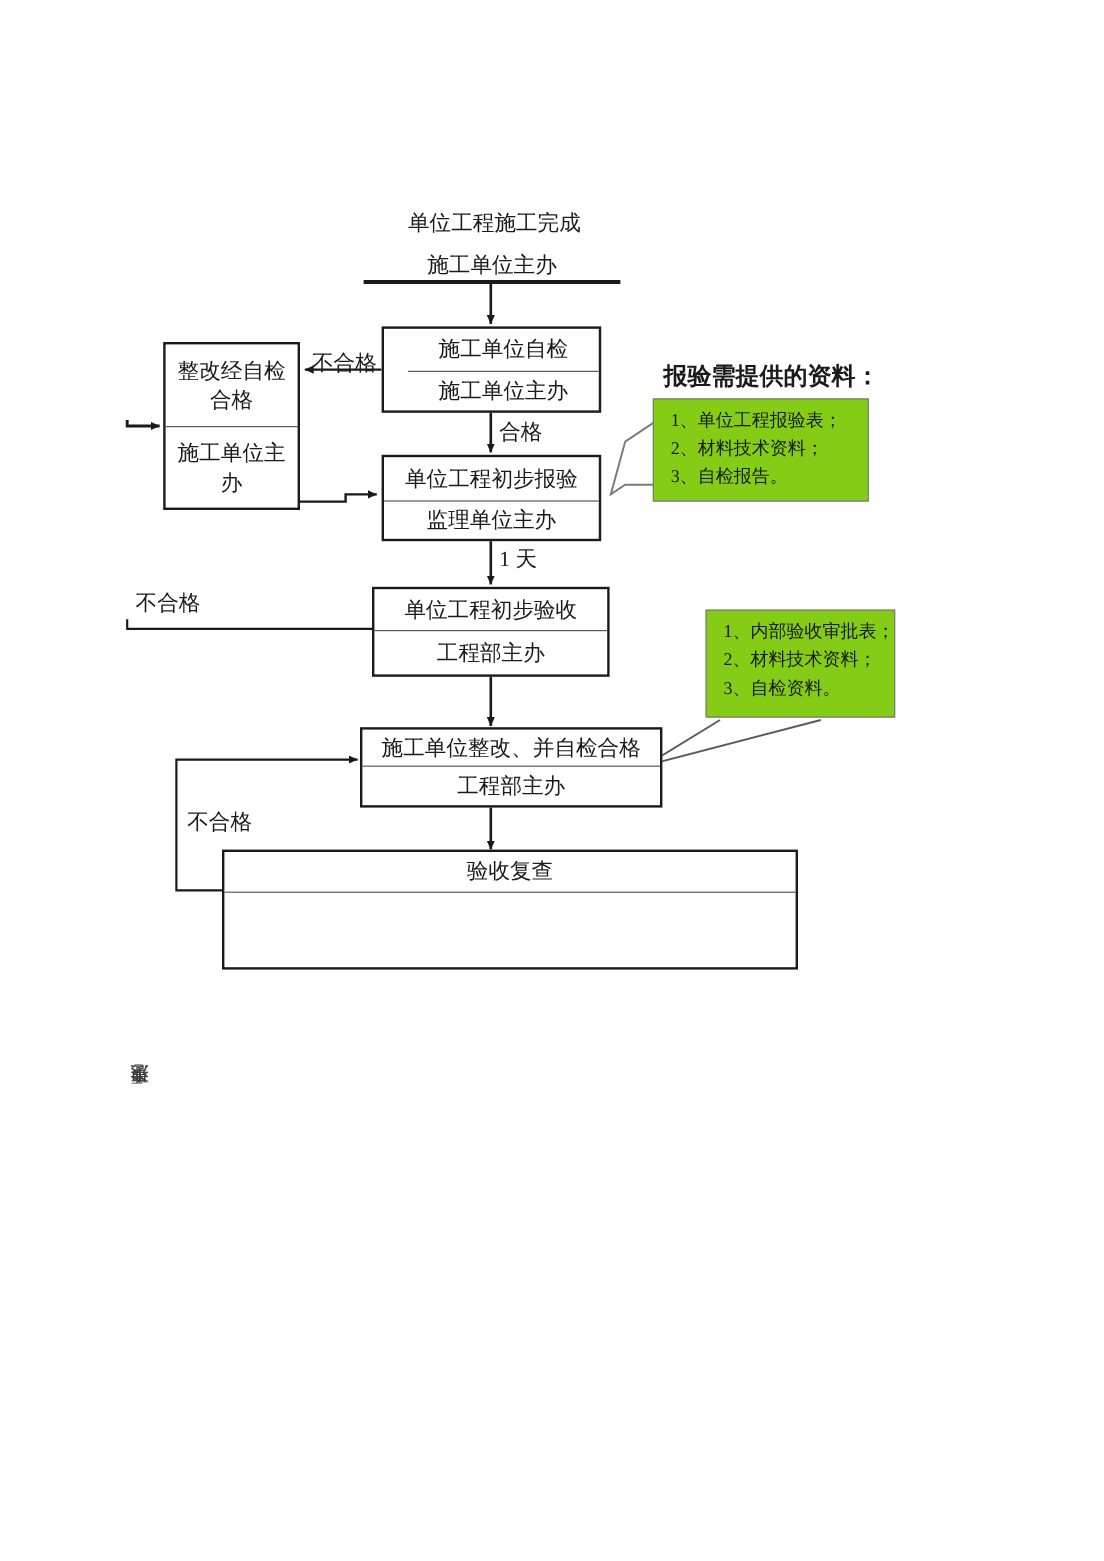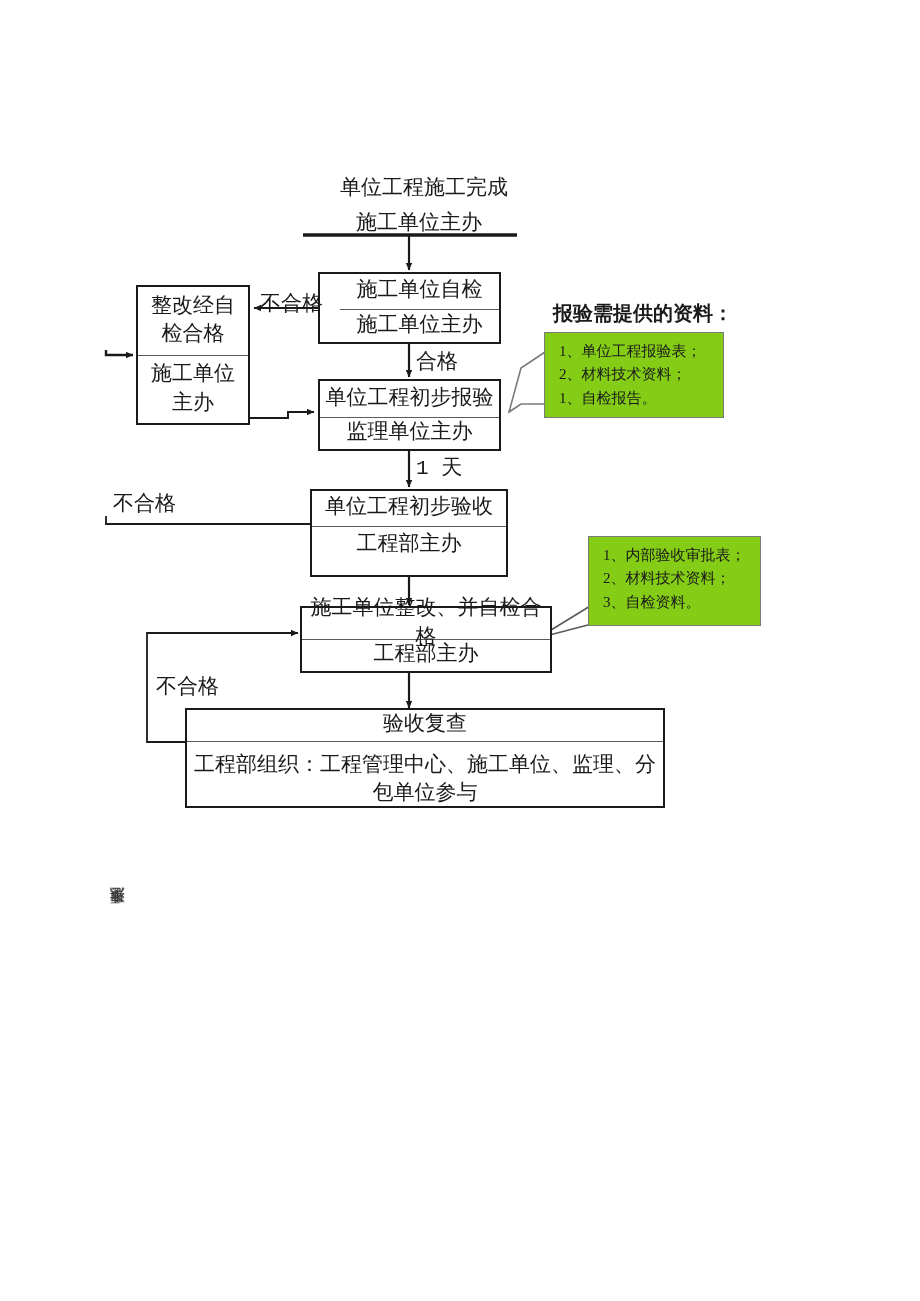--- a/index.html
+++ b/index.html
@@ -66,21 +66,21 @@
     font-weight: bold;
     white-space: nowrap;
   }
   .rot180 {
     position: absolute;
     transform: rotate(180deg);
     writing-mode: vertical-rl;
     white-space: nowrap;
     color: #3a3a3a;
   }
-  .f17 { font-size: 21px; font-family: Liberation Mono, monospace; }
+  .f17 { font-size: 18px; }
   .f16 { font-size: 20px; }
   .f15 { font-size: 15px; }
 </style>
 </head>
 <body>
 
 <div id="page">
 
   <svg id="flow" viewBox="0 0 920 1301" xmlns="http://www.w3.org/2000/svg">
     <defs>
@@ -127,50 +127,49 @@
   <div class="node" style="left:136px; top:285px; width:114px; height:140px;">
     <div class="row top f17" style="height:70px;">整改经自检合格</div>
     <div class="row f17" style="height:68px;">施工单位主办</div>
   </div>
 
   <div class="node" style="left:318px; top:379px; width:183px; height:72px;">
     <div class="row top f17" style="height:38px;">单位工程初步报验</div>
     <div class="row f17" style="height:32px;">监理单位主办</div>
   </div>
 
-  <div class="node" style="left:310px; top:489px; width:198px; height:88px;">
+  <div class="node" style="left:310px; top:489px; width:198px; height:75px;">
     <div class="row top f17" style="height:36px;">单位工程初步验收</div>
     <div class="row f17" style="height:37px;">工程部主办</div>
   </div>
 
   <div class="node" style="left:300px; top:606px; width:252px; height:67px;">
     <div class="row top f17" style="height:32px;">施工单位整改、并自检合格</div>
     <div class="row f17" style="height:33px;">工程部主办</div>
   </div>
 
   <div class="node" style="left:185px; top:708px; width:480px; height:100px;">
     <div class="row top f17" style="height:34px;">验收复查</div>
-    <div class="row f17" style="height:64px; align-items:flex-start; padding-top:10px;">工程部组织：工程管理中心、施工单位、监理、分包单位参与</div>
   </div>
 
   <div class="lbl f17" style="left:260px; top:292px;">不合格</div>
   <div class="lbl f17" style="left:416px; top:350px;">合格</div>
   <div class="lbl f17" style="left:416px; top:456px;">1 天</div>
   <div class="lbl f17" style="left:113px; top:492px;">不合格</div>
   <div class="lbl f17" style="left:156px; top:675px;">不合格</div>
 
   <div class="callout-title f16" style="left:553px; top:300px;">报验需提供的资料：</div>
 
   <div class="callout" style="left:544px; top:332px; width:180px; height:86px;">
     <div class="ci f15">1、单位工程报验表；</div>
     <div class="ci f15">2、材料技术资料；</div>
-    <div class="ci f15">1、自检报告。</div>
+    <div class="ci f15">3、自检报告。</div>
   </div>
 
-  <div class="callout" style="left:588px; top:536px; width:173px; height:90px;">
+  <div class="callout" style="left:588px; top:508px; width:158px; height:90px;">
     <div class="ci f15">1、内部验收审批表；</div>
     <div class="ci f15">2、材料技术资料；</div>
     <div class="ci f15">3、自检资料。</div>
   </div>
 
   <div class="rot180 f15" style="left:108px; top:915px;">注意事项</div>
 
 </div>
 
 </body></html>

